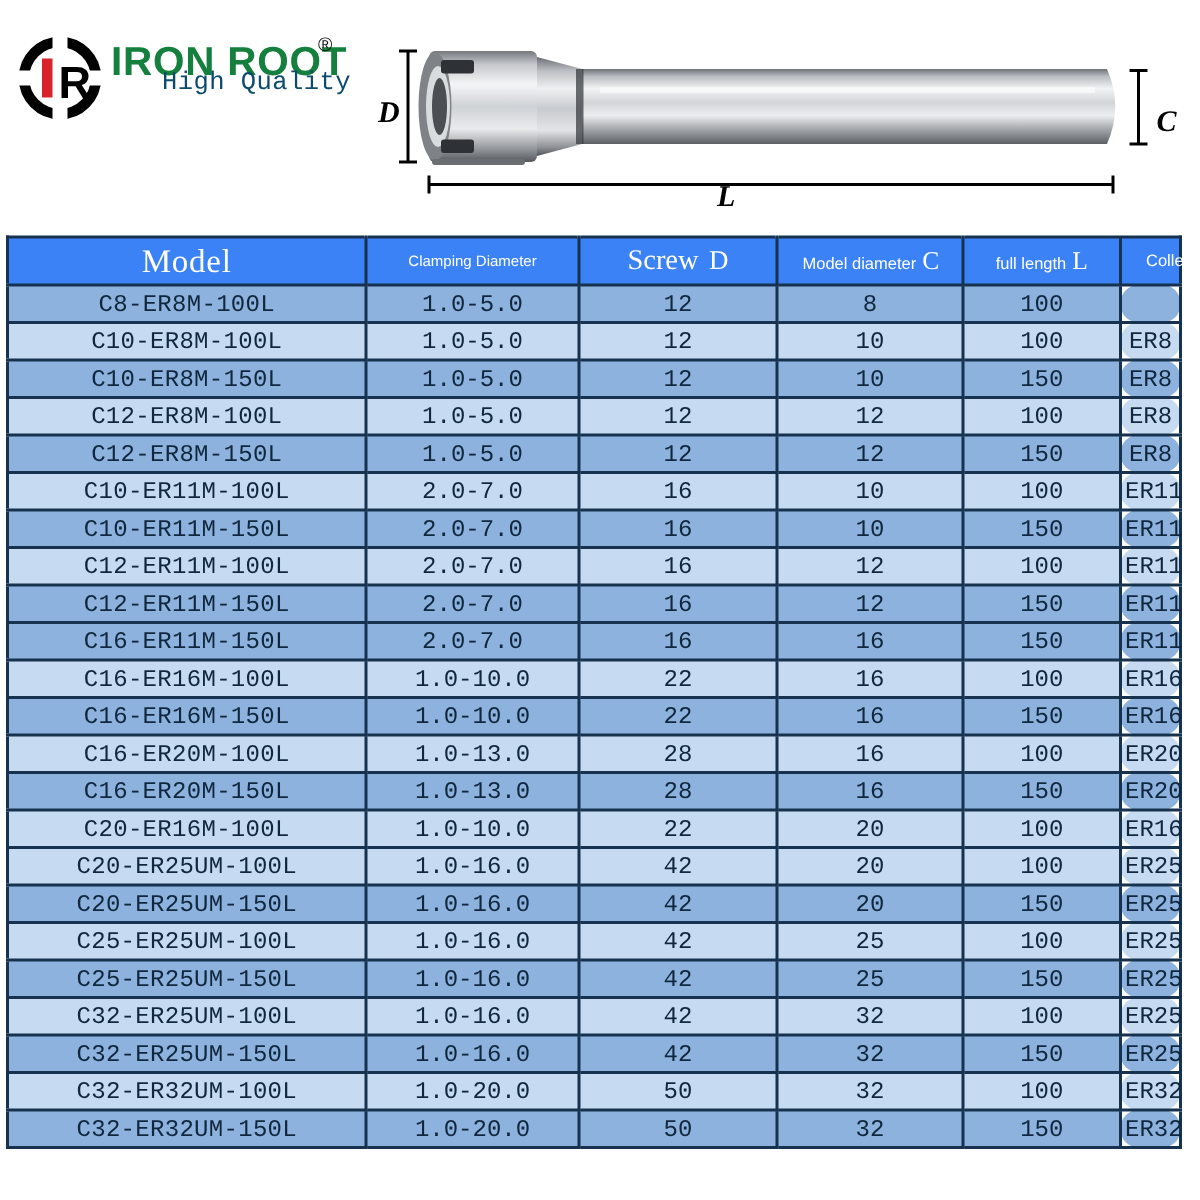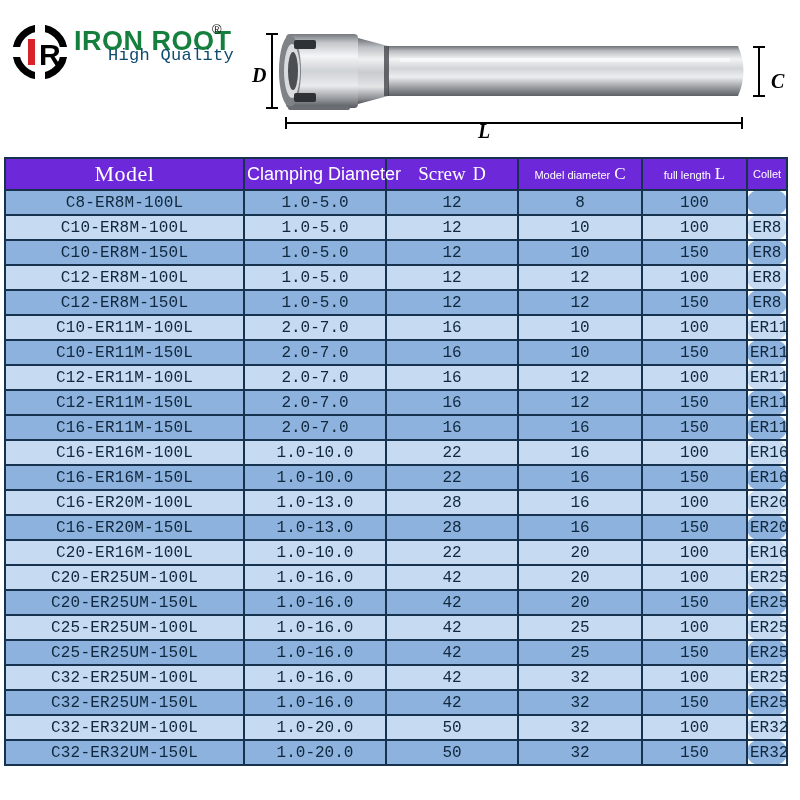--- a/index.html
+++ b/index.html
@@ -106,41 +106,41 @@
     border-right: 2px solid #17324e;
   }
   #spec-table col.c-model   { width: 239px; }
   #spec-table col.c-clamp   { width: 142px; }
   #spec-table col.c-screw   { width: 132px; }
   #spec-table col.c-shank   { width: 124px; }
   #spec-table col.c-length  { width: 105px; }
   #spec-table col.c-collet  { width: 40px;  }
 
   #spec-table th {
-    background: #6d28d9;
+    background: #3b82f6;
     color: #ffffff;
     height: 30px;
     border-right: 2px solid #17324e;
     border-bottom: 2px solid #17324e;
-    padding: 0 2px;
+    padding: 0 16px;
     text-align: center;
     vertical-align: middle;
     white-space: nowrap;
   }
   #spec-table th:last-child { border-right: none; }
 
   .th-model {
     font-family: "Liberation Serif", serif;
     font-size: 22px;
     font-weight: normal;
     letter-spacing: 0.5px;
   }
   .th-std {
     font-family: "Liberation Sans", sans-serif;
-    font-size: 18px;
+    font-size: 10px;
     font-weight: normal;
   }
   .th-small {
     font-family: "Liberation Sans", sans-serif;
     font-size: 11px;
     font-weight: normal;
   }
   .th-screw {
     font-family: "Liberation Serif", serif;
     font-size: 19px;

